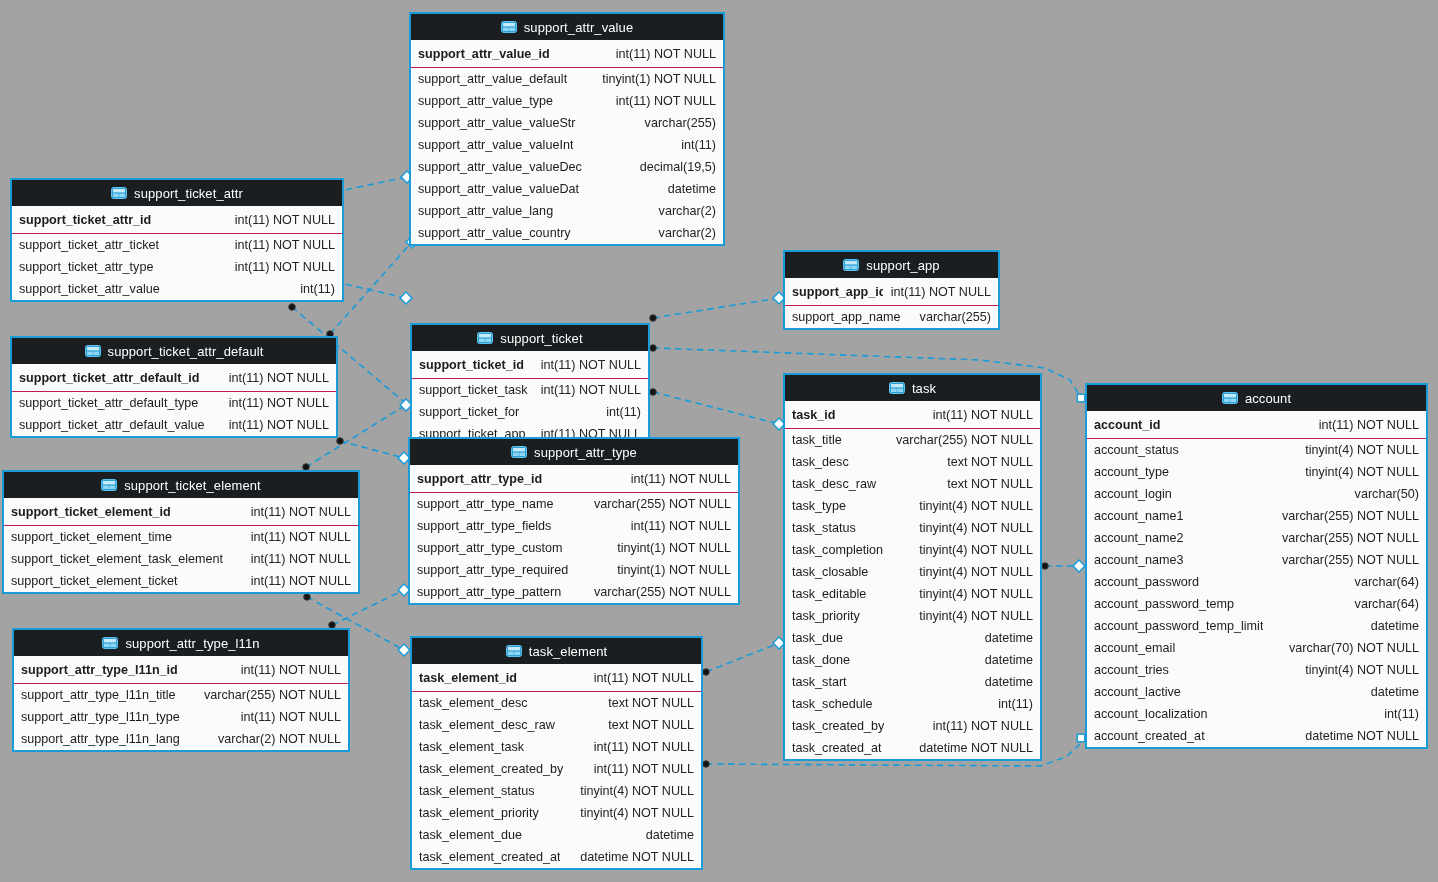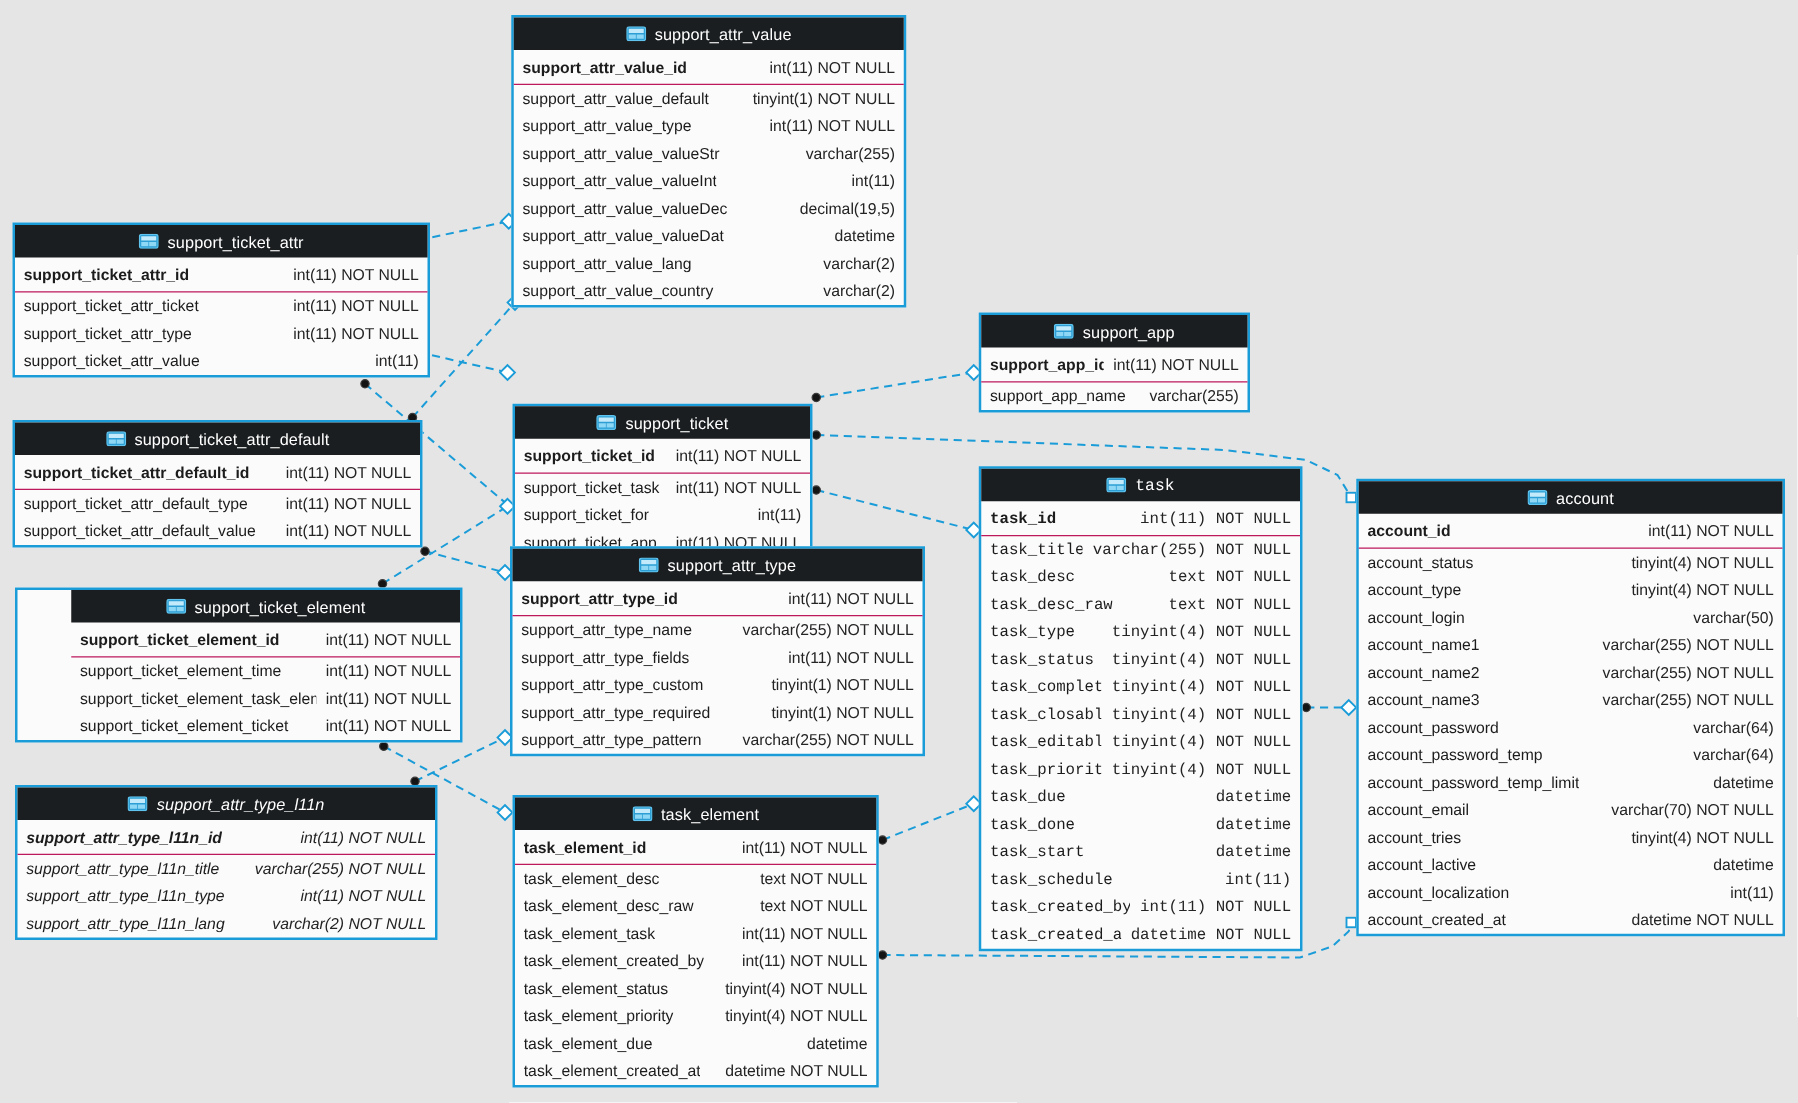--- a/index.html
+++ b/index.html
@@ -1,16 +1,16 @@
 <!DOCTYPE html>
 <html><head>
 <meta charset="utf-8">
 <style>
   html,body{margin:0;padding:0;background:#ffffff;}
-  #canvas{position:relative;width:1438px;height:882px;background:#e5e5e5;overflow:hidden;
+  #canvas{position:relative;width:1438px;height:882px;background:#a3a3a3;overflow:hidden;
           font-family:"Liberation Sans","DejaVu Sans",sans-serif;}
   #edge-layer{position:absolute;left:0;top:0;z-index:1;}
   .rel{fill:none;stroke:#1a9cd8;stroke-width:1.6;stroke-dasharray:6.5 4.5;}
   .gl-dot{fill:#141414;stroke:#3c3c3c;stroke-width:1;}
   .gl-open{fill:#ffffff;stroke:#1a9cd8;stroke-width:1.5;}
   .entity{position:absolute;z-index:2;border:2px solid #1a9cd8;background:#fbfbfb;box-sizing:border-box;}
   .titlebar{height:26px;background:#1b1e21;color:#ffffff;display:flex;align-items:center;
             justify-content:center;gap:7px;font-size:13px;letter-spacing:.1px;cursor:move;}
   .titlebar .tname{white-space:nowrap;}
   .ticon{display:inline-block;line-height:0;}
@@ -159,21 +159,21 @@
       </div>
       <div class="row">
         <span class="fname">support_ticket_attr_default_type</span>
         <span class="ftype">int(11) NOT NULL</span>
       </div>
       <div class="row">
         <span class="fname">support_ticket_attr_default_value</span>
         <span class="ftype">int(11) NOT NULL</span>
       </div>
     </div>
-    <div class="entity" style="left:12px;top:470px;width:358px;padding-left:43px;">
+    <div class="entity" style="left:2px;top:470px;width:358px;">
       <div class="titlebar">
         <span class="ticon"><svg width="16" height="12" viewBox="0 0 16 12">
             <rect x="0.5" y="0.5" width="15" height="11" rx="2" fill="#2d9fd4" stroke="#60c4ee"></rect>
             <rect x="2" y="2" width="12" height="3.4" fill="#c2eafa"></rect>
             <rect x="2" y="6.6" width="5.7" height="3.4" fill="#8ed7f5"></rect>
             <rect x="8.3" y="6.6" width="5.7" height="3.4" fill="#8ed7f5"></rect>
           </svg></span>
         <span class="tname">support_ticket_element</span>
       </div>
       <div class="row pk">
@@ -186,21 +186,21 @@
       </div>
       <div class="row">
         <span class="fname">support_ticket_element_task_element</span>
         <span class="ftype">int(11) NOT NULL</span>
       </div>
       <div class="row">
         <span class="fname">support_ticket_element_ticket</span>
         <span class="ftype">int(11) NOT NULL</span>
       </div>
     </div>
-    <div class="entity" style="left:12px;top:628px;width:338px;font-style:italic;">
+    <div class="entity" style="left:12px;top:628px;width:338px;">
       <div class="titlebar">
         <span class="ticon"><svg width="16" height="12" viewBox="0 0 16 12">
             <rect x="0.5" y="0.5" width="15" height="11" rx="2" fill="#2d9fd4" stroke="#60c4ee"></rect>
             <rect x="2" y="2" width="12" height="3.4" fill="#c2eafa"></rect>
             <rect x="2" y="6.6" width="5.7" height="3.4" fill="#8ed7f5"></rect>
             <rect x="8.3" y="6.6" width="5.7" height="3.4" fill="#8ed7f5"></rect>
           </svg></span>
         <span class="tname">support_attr_type_l11n</span>
       </div>
       <div class="row pk">
@@ -341,21 +341,21 @@
       </div>
       <div class="row pk">
         <span class="fname">support_app_id</span>
         <span class="ftype">int(11) NOT NULL</span>
       </div>
       <div class="row">
         <span class="fname">support_app_name</span>
         <span class="ftype">varchar(255)</span>
       </div>
     </div>
-    <div class="entity" style="left:783px;top:373px;width:259px;font-family:Liberation Mono, monospace;">
+    <div class="entity" style="left:783px;top:373px;width:259px;">
       <div class="titlebar">
         <span class="ticon"><svg width="16" height="12" viewBox="0 0 16 12">
             <rect x="0.5" y="0.5" width="15" height="11" rx="2" fill="#2d9fd4" stroke="#60c4ee"></rect>
             <rect x="2" y="2" width="12" height="3.4" fill="#c2eafa"></rect>
             <rect x="2" y="6.6" width="5.7" height="3.4" fill="#8ed7f5"></rect>
             <rect x="8.3" y="6.6" width="5.7" height="3.4" fill="#8ed7f5"></rect>
           </svg></span>
         <span class="tname">task</span>
       </div>
       <div class="row pk">

